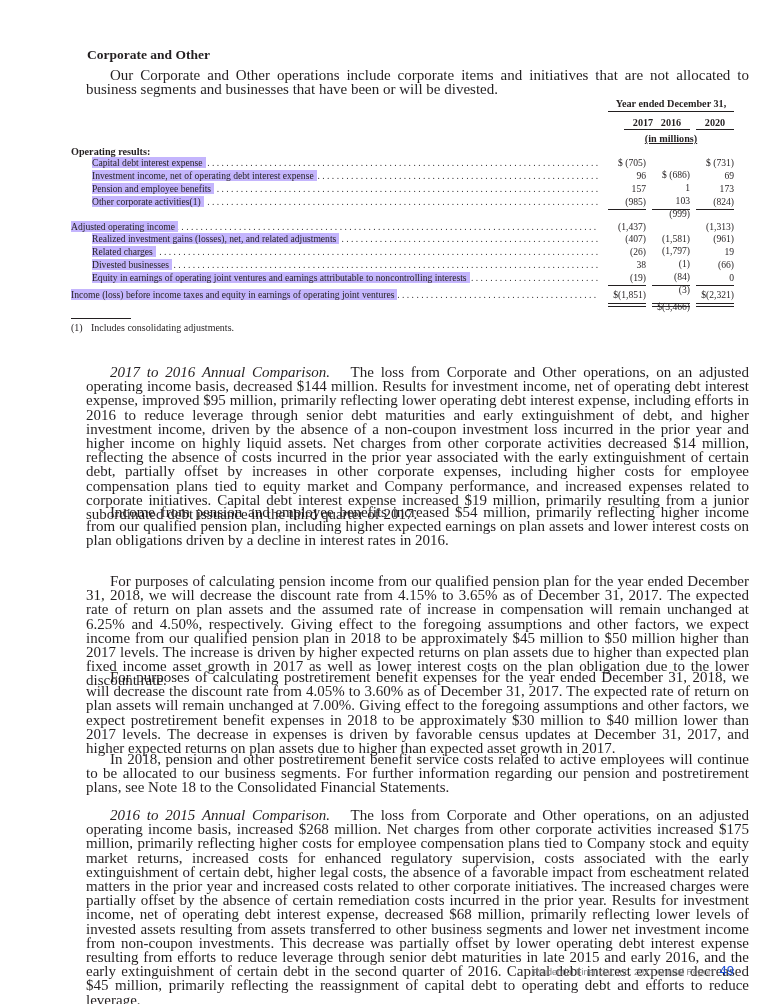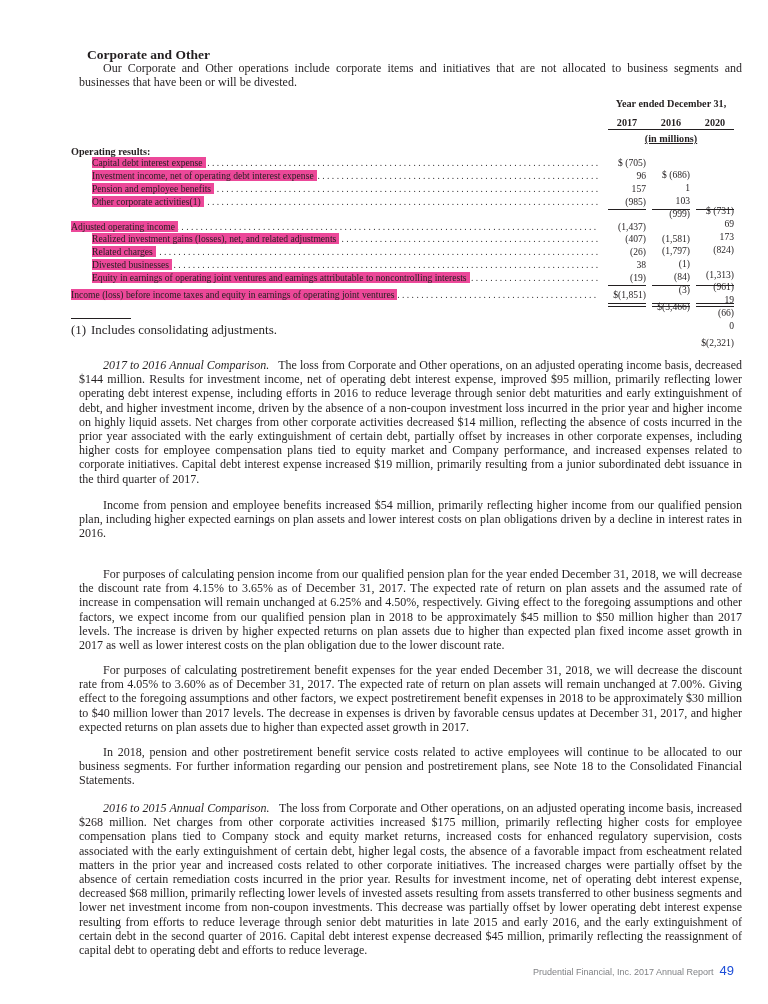--- a/index.html
+++ b/index.html
@@ -6,82 +6,82 @@
   body {
     width: 768px; height: 1004px; position: relative; overflow: hidden;
     font-family: "Liberation Serif", "DejaVu Serif", serif;
     color: #231f20;
   }
   h2.section-title {
     position: absolute; left: 71px; top: 31px; margin: 16px;
     font-size: 13.5px; font-weight: bold;
   }
   p.body {
-    margin: 8px; font-size: 12px; line-height: 14.2px; text-align: justify;
+    margin: 15px; font-size: 15px; line-height: 14.2px; text-align: justify;
     text-indent: 24px;
   }
   .intro { position: absolute; left: 71px; top: 53px; width: 663px; }
 
   
   .tbl { position: absolute; left: 71px; top: 98px; width: 663px; font-size: 9.6px; }
   .hdr-year-ended {
     position: absolute; left: 537px; top: 0; width: 126px; text-align: center;
-    font-weight: bold; font-size: 10.2px; padding-bottom: 20px;
+    font-weight: bold; font-size: 10.2px; padding-bottom: 2px;
     border-bottom: 1px solid #231f20;
   }
   .hdr-years { position: absolute; top: 19px; left: 537px; width: 126px; height: 14px; }
   .hdr-year {
     position: absolute; top: 0; width: 38px; text-align: center; font-weight: bold;
     font-size: 10.2px; border-bottom: 1px solid #231f20; padding-bottom: 1px;
   }
   .hdr-units {
     position: absolute; top: 35px; left: 537px; width: 126px; text-align: center;
     font-weight: bold; font-size: 10.2px; text-decoration: underline;
   }
   .op-label { position: absolute; left: 0; top: 48px; font-weight: bold; font-size: 10.2px; }
   .row { position: absolute; left: 0; width: 663px; height: 13px; line-height: 13px; }
   .row .label {
     position: absolute; left: 0; width: 528px; overflow: hidden; white-space: nowrap;
   }
   .row.indent .label { left: 21px; width: 507px; }
-  .row .label span.txt { background: #ec4899; padding-right: 3px; }
+  .row .label span.txt { background: #c4b5fd; padding-right: 3px; }
   .row .label::after {
     content: ". . . . . . . . . . . . . . . . . . . . . . . . . . . . . . . . . . . . . . . . . . . . . . . . . . . . . . . . . . . . . . . . . . . . . . . . . . . . . . . . . . . . . . . . . . . . . . . . . . . . . . . . . . . . . . . . . . . . . . . . . . . . . . . . . . . . . . . . . . . . . . . . . . . .";
     position: absolute; left: 0; top: 0; z-index: 0; white-space: nowrap;
   }
   .row .label span.txt { position: relative; z-index: 1; }
   .cell {
     position: absolute; top: 0; width: 38px; text-align: right; white-space: nowrap;
   }
-  .c0 { left: 537px; } .c1 { left: 581px; margin-top: 12px; } .c2 { left: 625px; margin-top: 48px; }
+  .c0 { left: 537px; } .c1 { left: 581px; margin-top: 12px; } .c2 { left: 625px; }
   .rule { position: absolute; height: 0; border-top: 1px solid #231f20; width: 38px; }
   .drule { position: absolute; height: 2px; border-top: 1px solid #231f20; border-bottom: 1px solid #231f20; width: 38px; }
 
   .fn-rule { position: absolute; left: 71px; top: 318px; width: 60px; border-top: 1px solid #231f20; }
-  .footnote { position: absolute; left: 71px; top: 322px; font-size: 13px; }
+  .footnote { position: absolute; left: 71px; top: 322px; font-size: 10px; }
   .footnote .num { display: inline-block; width: 20px; }
 
   .para { position: absolute; left: 71px; width: 663px; }
   .para em { font-style: italic; }
   .footer {
     position: absolute; right: 34px; top: 963px; font-family: "Liberation Sans", "DejaVu Sans", sans-serif;
     font-size: 9px; color: #808285;
   }
   .footer .pg { font-size: 13px; color: #1d4ed8; margin-left: 6px; }
 </style>
 </head>
 <body>
 
 <h2 class="section-title">Corporate and Other</h2>
 <p class="body intro">Our Corporate and Other operations include corporate items and initiatives that are not allocated to business segments and businesses that have been or will be divested.</p>
 
 <div class="tbl">
   <div class="hdr-year-ended">Year ended December 31,</div>
   <div class="hdr-years">
-    <div class="hdr-year" style="left:0">2017</div>
+    <div class="hdr-year" style="left:16px">2017</div>
     <div class="hdr-year" style="left:44px">2016</div>
     <div class="hdr-year" style="left:88px">2020</div>
   </div>
   <div class="hdr-units">(in millions)</div>
   <div class="op-label">Operating results:</div>
 
   <div class="row indent" style="top:58px">
     <div class="label"><span class="txt">Capital debt interest expense</span></div>
     <div class="cell c0">$ (705)</div>
     <div class="cell c1">$ (686)</div>

